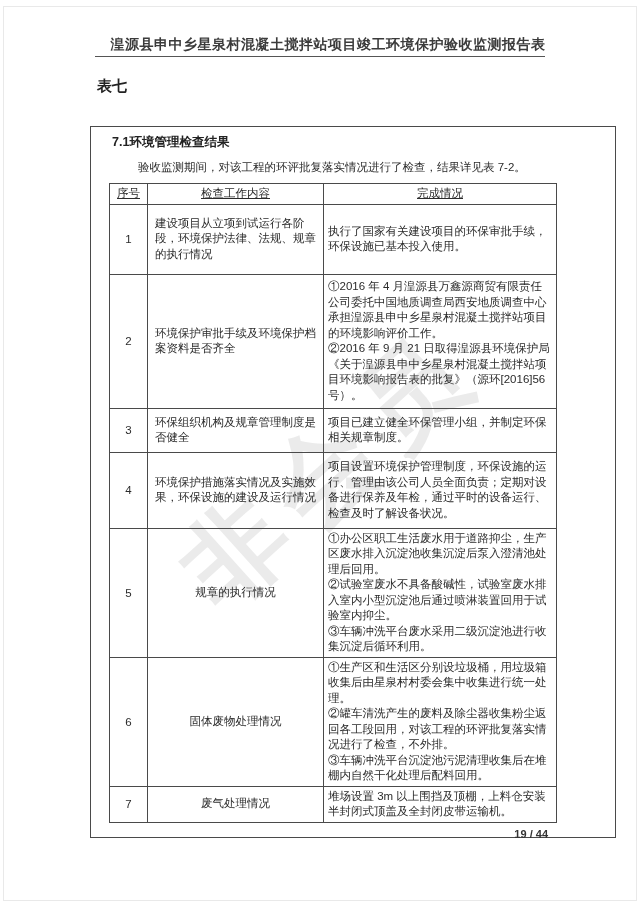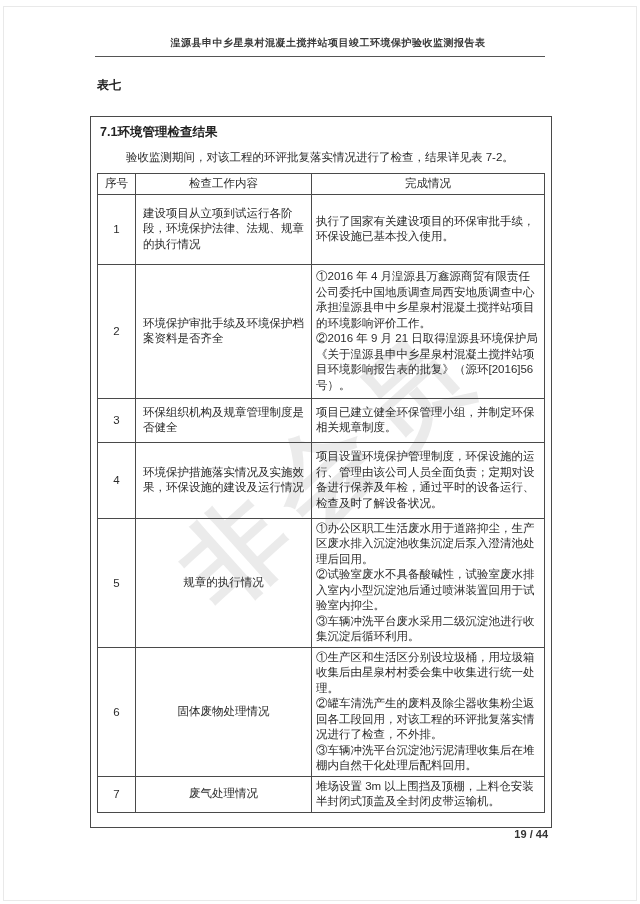--- a/index.html
+++ b/index.html
@@ -25,40 +25,41 @@
     color:rgba(110,110,110,0.14);
     transform:rotate(-42deg);
     transform-origin:center center;
     white-space:nowrap;
     user-select:none;
     z-index:0;
   }
   .header-title {
     position:absolute; top:36px; left:16px; right:0;
     text-align:center;
-    font-size:10px; font-weight:bold;
+    font-size:14px; font-weight:bold;
     color:#3b3b3b; letter-spacing:0.5px;
     z-index:2;
   }
   .header-rule {
     position:absolute; top:56px; left:95px; width:450px;
     border-top:1.5px solid #555;
     z-index:2;
   }
   .table-seven-label {
     position:absolute; top:77px; left:97px;
-    font-size:12px; font-weight:bold; color:#222;
+    font-size:15px; font-weight:bold; color:#222;
     z-index:2;
   }
   .section-box {
-    position:absolute; left:90px; top:116px;
-    width:462px; height:712px;
+    position:absolute; left:90px; top:126px;
+    width:526px; height:712px;
     border:1.5px solid #4a4a4a;
     box-sizing:border-box;
     z-index:1;
+    padding-left:12px;
   }
   .section-heading {
     margin:7px 0 0 9px;
     font-size:12.5px; font-weight:bold; color:#222;
   }
   .section-intro {
     margin:8px 12px 0 12px;
     text-indent:2em;
     font-size:11.5px; line-height:1.45;
   }
@@ -79,20 +80,21 @@
     border:1px solid #4a4a4a;
     font-size:11.5px;
     padding:2px 4px;
     box-sizing:border-box;
     overflow:hidden;
   }
   table.inspection th {
     font-weight:normal;
     height:21px;
     text-align:center;
+    text-decoration:underline;
   }
   col.c-no { width:38px; }
   col.c-content { width:176px; }
   col.c-status { width:233px; }
   td.no-cell { text-align:center; vertical-align:middle; }
   td.content-cell { text-align:center; vertical-align:middle; line-height:15.5px; }
   td.content-cell.long { text-align:left; padding:2px 7px; }
   td.status-cell {
     text-align:left; vertical-align:middle;
     line-height:15.5px;

